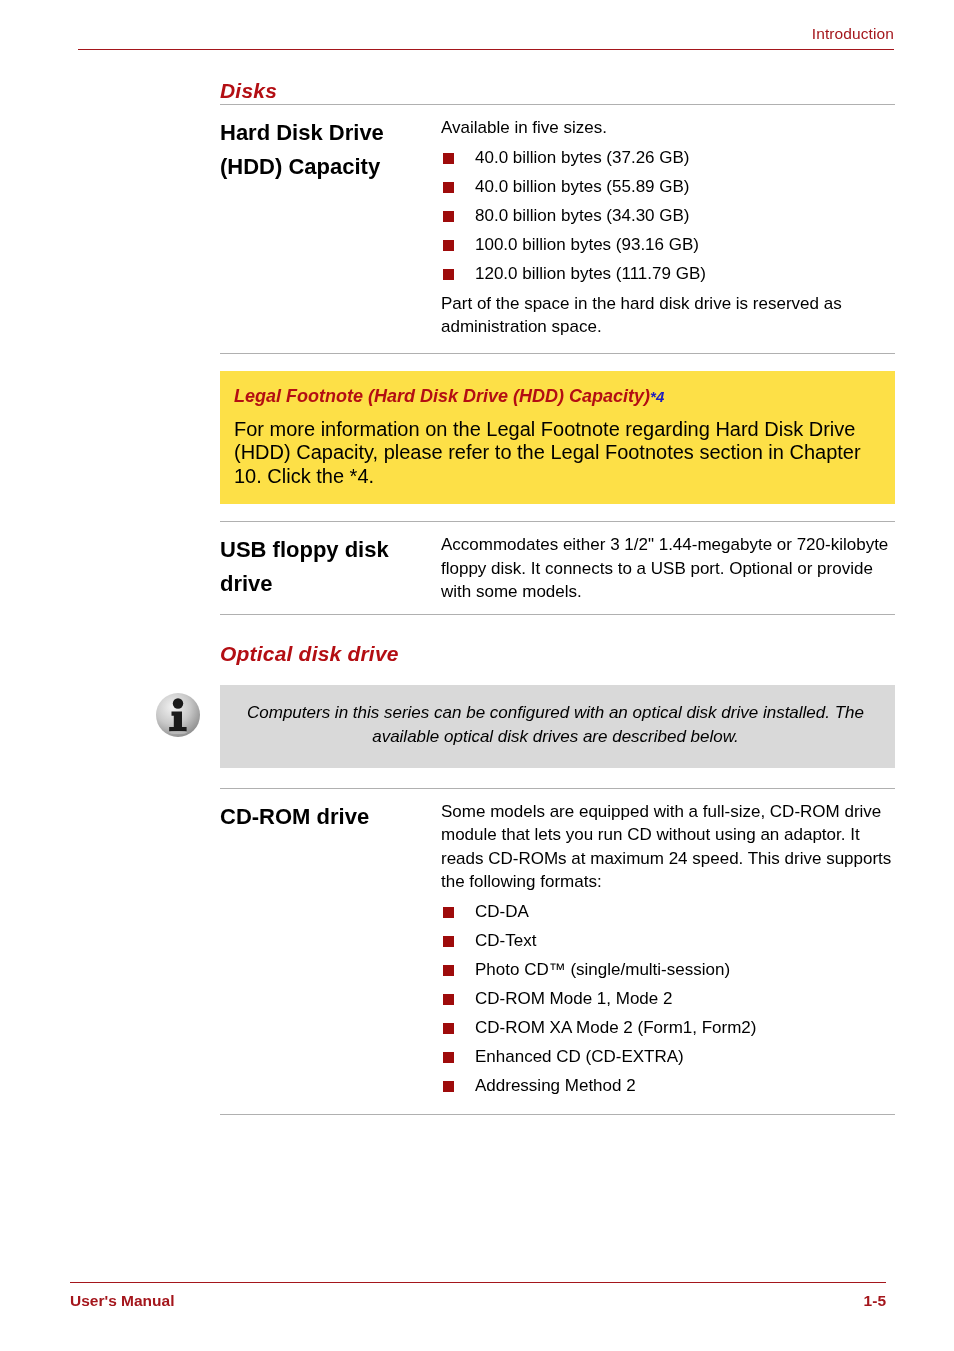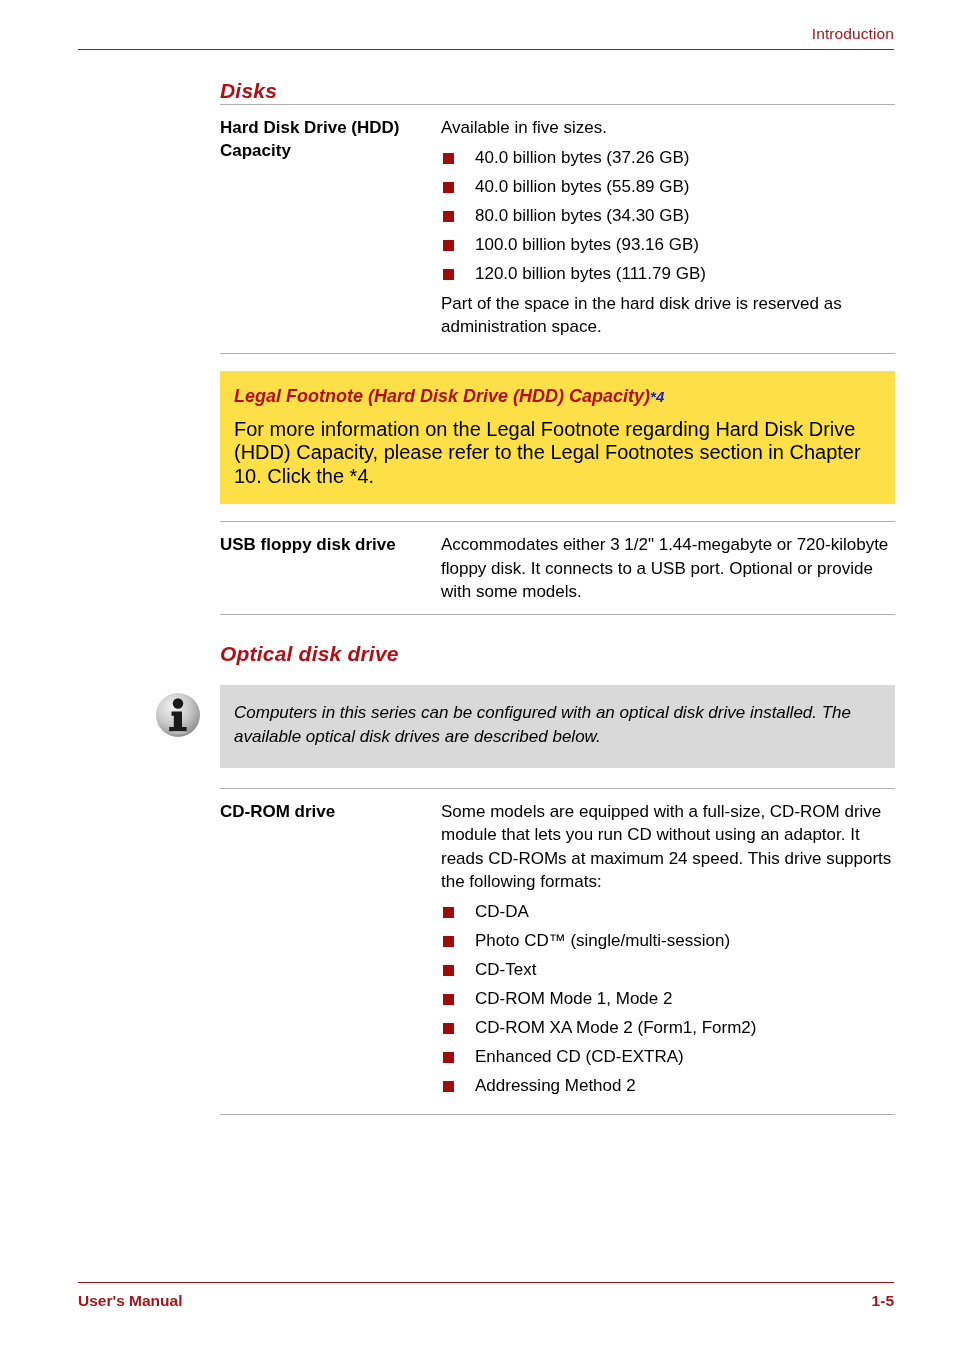--- a/index.html
+++ b/index.html
@@ -78,23 +78,23 @@
   
   .def-row {
     margin-left: 220px;
     width: 675px;
     display: flex;
     align-items: flex-start;
   }
   .def-term {
     width: 221px;
     flex: 0 0 221px;
-    font-size: 17px;
-    font-weight: bold;
-    line-height: 23px;
+    font-size: 22px;
+    font-weight: bold;
+    line-height: 34px;
     padding-top: 11px;
     box-sizing: border-box;
   }
   .def-desc {
     flex: 1 1 auto;
     font-size: 17px;
     line-height: 23.5px;
     padding-top: 11px;
     padding-bottom: 10px;
     box-sizing: border-box;
@@ -173,32 +173,33 @@
     top: 6px;
     width: 48px;
     height: 48px;
   }
   .note-box {
     margin-left: 220px;
     width: 675px;
     background: #D9D9D9;
     box-sizing: border-box;
     padding: 16px 18px 18px 14px;
+    text-align: center;
   }
   .note-box p {
     margin: 0;
     font-size: 17px;
     font-style: italic;
     line-height: 24.5px;
   }
 
   
   .page-footer {
     position: absolute;
-    left: 78px;
+    left: 70px;
     top: 1282px;
     width: 816px;
   }
   .page-footer .footer-rule {
     display: block;
     border-top: 1.4px solid #A4161C;
     height: 0;
   }
   .page-footer .footer-row {
     display: flex;
@@ -282,22 +283,22 @@
     </div>
 
     <div class="rule" style="margin-top:20px;"></div>
 
     <div class="def-row">
       <div class="def-term">CD-ROM drive</div>
       <div class="def-desc">
         <p class="lead">Some models are equipped with a full-size, CD-ROM drive module that lets you run CD without using an adaptor. It reads CD-ROMs at maximum 24 speed. This drive supports the following formats:</p>
         <ul class="sq-list">
           <li><span class="sq"></span><span>CD-DA</span></li>
+          <li><span class="sq"></span><span>CD-Text</span></li>
           <li><span class="sq"></span><span>Photo CD™ (single/multi-session)</span></li>
-          <li><span class="sq"></span><span>CD-Text</span></li>
           <li><span class="sq"></span><span>CD-ROM Mode 1, Mode 2</span></li>
           <li><span class="sq"></span><span>CD-ROM XA Mode 2 (Form1, Form2)</span></li>
           <li><span class="sq"></span><span>Enhanced CD (CD-EXTRA)</span></li>
           <li><span class="sq"></span><span>Addressing Method 2</span></li>
         </ul>
       </div>
     </div>
 
     <div class="rule" style="margin-top:6px;"></div>
 

